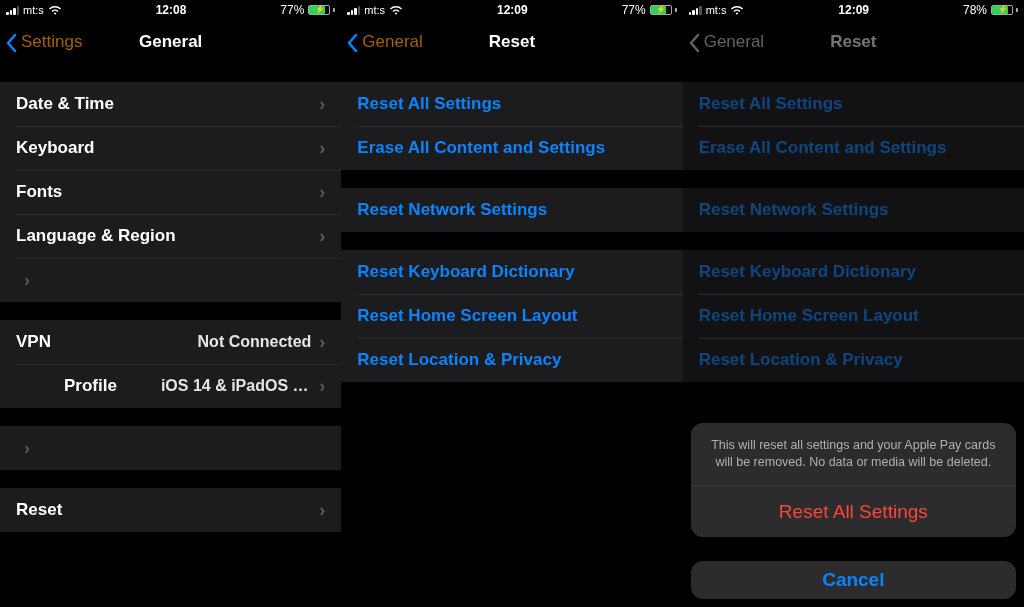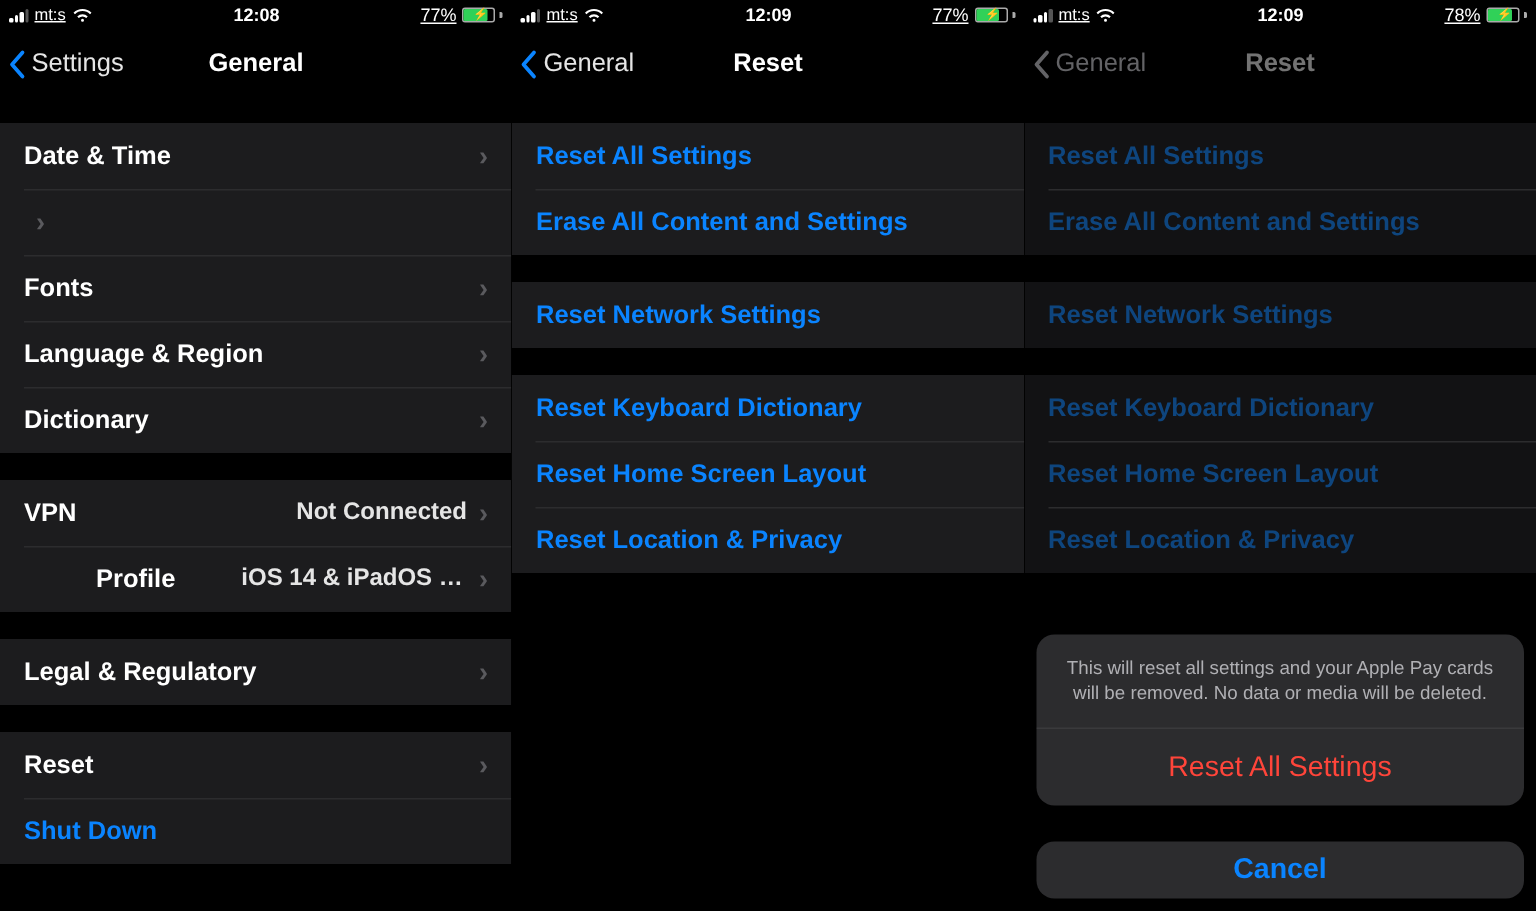--- a/index.html
+++ b/index.html
@@ -28,21 +28,20 @@
     align-items: center;
     justify-content: space-between;
     padding: 0 6px;
     font-size: 12px;
     font-weight: 600;
   }
   .status-left, .status-right {
     display: flex;
     align-items: center;
     gap: 4px;
-    text-decoration: underline;
   }
   .status-time { font-size: 12px; font-weight: 600; }
   .signal-bars {
     display: flex;
     align-items: flex-end;
     gap: 1px;
     height: 10px;
   }
   .signal-bars span {
     width: 2.5px;
@@ -78,21 +77,21 @@
     height: 44px;
     display: flex;
     align-items: center;
     position: relative;
     padding: 0 8px;
   }
   .nav-back {
     display: flex;
     align-items: center;
     gap: 3px;
-    color: #e5e5e5;
+    color: #a16207;
     font-size: 17px;
     position: absolute;
     left: 6px;
   }
   .nav-back.dimmed { color: #636366; }
   .nav-title {
     position: absolute;
     left: 50%;
     transform: translateX(-50%);
     font-size: 17px;
@@ -224,60 +223,56 @@
     </div>
     <div class="nav-title">General</div>
   </div>
   <div class="content">
     <div class="group first">
       <div class="row">
           <span class="row-label">Date &amp; Time</span>
           <span class="row-chevron">›</span>
         </div>
       <div class="row">
+          <span class="row-label">Keyboard</span>
           <span class="row-chevron">›</span>
         </div>
       <div class="row">
           <span class="row-label">Fonts</span>
           <span class="row-chevron">›</span>
         </div>
       <div class="row">
           <span class="row-label">Language &amp; Region</span>
           <span class="row-chevron">›</span>
         </div>
       <div class="row">
-          <span class="row-label">Dictionary</span>
           <span class="row-chevron">›</span>
         </div>
     </div>
     <div class="group">
       <div class="row">
           <span class="row-label">VPN</span>
           <span class="row-value">Not Connected</span>
           <span class="row-chevron">›</span>
         </div>
       <div class="row">
           <span class="row-label" style="flex:0 0 auto;margin-right:8px;margin-left:48px;">Profile</span>
           <span class="row-value" style="flex:1">iOS 14 &amp; iPadOS 14 Beta Softwar...</span>
           <span class="row-chevron">›</span>
         </div>
     </div>
     <div class="group">
       <div class="row">
-          <span class="row-label">Legal &amp; Regulatory</span>
           <span class="row-chevron">›</span>
         </div>
     </div>
     <div class="group">
       <div class="row">
           <span class="row-label">Reset</span>
           <span class="row-chevron">›</span>
-        </div>
-      <div class="row link-blue">
-          <span class="row-label">Shut Down</span>
         </div>
     </div>
   </div>
 </div>
 
 <div class="screen">
   <div class="status-bar">
     <div class="status-left">
       <span class="signal-bars">
           <span></span>

